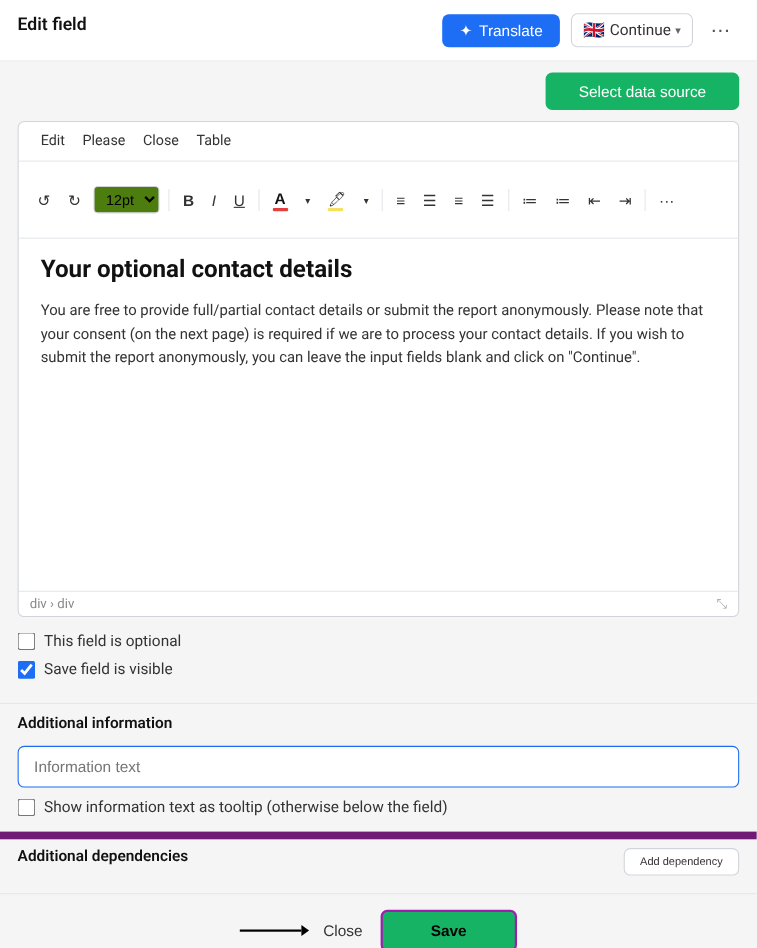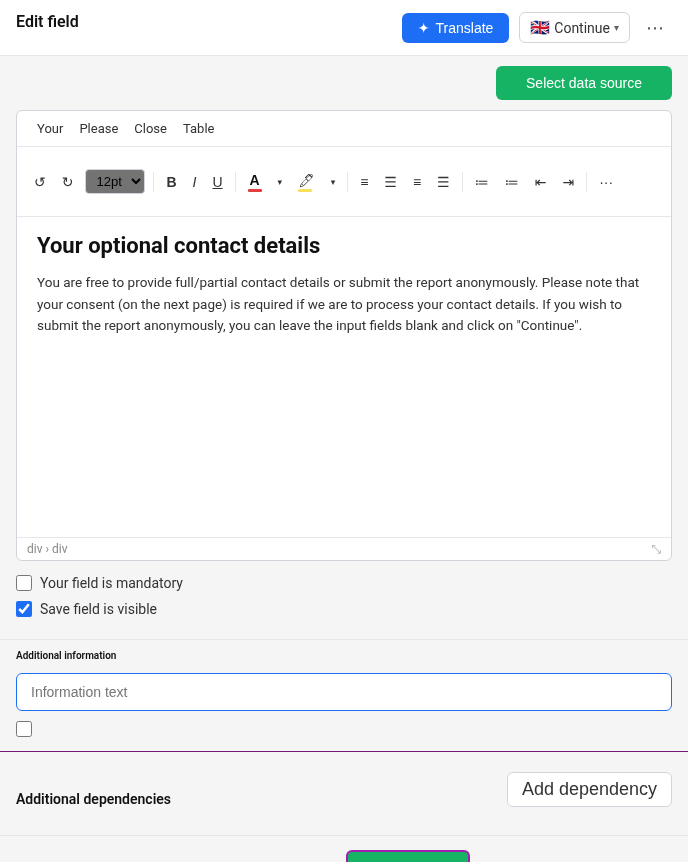--- a/index.html
+++ b/index.html
@@ -144,21 +144,21 @@
       width: 1px;
       height: 20px;
       background: #e5e7eb;
       margin: 0 3px;
     }
     .font-size-select {
       border: 1px solid #d1d5db;
       border-radius: 4px;
       padding: 3px 6px;
       font-size: 13px;
-      background: #737373;
+      background: #4d7c0f;
       cursor: pointer;
       margin: 16px 3px;
     }
     .color-A { color: #111; font-weight: bold; font-size: 14px; }
 
     
     .editor-content {
       padding: 16px 20px;
       min-height: 320px;
     }
@@ -210,21 +210,21 @@
       color: #333;
     }
 
     
     .additional-section {
       padding: 10px 16px;
       border-top: 1px solid #e5e7eb;
       margin-top: 4px;
     }
     .section-title {
-      font-size: 10px;
+      font-size: 14px;
       font-weight: 600;
       color: #111;
       margin-bottom: 12px;
     }
     .info-text-input {
       width: 100%;
       padding: 10px 14px;
       border: 1.5px solid #1d6ef5;
       border-radius: 6px;
       font-size: 14px;
@@ -243,38 +243,38 @@
       height: 16px;
       cursor: pointer;
     }
     .tooltip-label {
       font-size: 14px;
       color: #333;
     }
 
     
     .dependencies-section {
-      padding: 20px 16px;
-      display: flex;
-      align-items: flex-end;
+      padding: 8px 16px;
+      display: flex;
+      align-items: flex-start;
       justify-content: space-between;
-      border-top: 1px solid #701a75;
+      border-top: 7px solid #701a75;
       margin-top: 4px;
     }
     .dep-title {
       font-size: 14px;
       font-weight: 600;
       color: #111;
     }
     .add-dep-btn {
       background: #fff;
       border: 1px solid #d1d5db;
       border-radius: 6px;
       padding: 6px 14px;
-      font-size: 18px;
+      font-size: 10px;
       color: #333;
       cursor: pointer;
     }
 
     
     .footer {
       display: flex;
       justify-content: center;
       align-items: center;
       padding: 14px 16px;
@@ -323,21 +323,21 @@
   </div>
 </div>
 
 <div class="toolbar-top">
   <button class="select-data-btn">Select data source</button>
 </div>
 
 <div class="editor-container">
 
   <div class="editor-menu">
-    <span class="editor-menu-item">Your</span>
+    <span class="editor-menu-item">Edit</span>
     <span class="editor-menu-item">Please</span>
     <span class="editor-menu-item">Close</span>
     <span class="editor-menu-item">Table</span>
   </div>
 
   <div class="editor-toolbar">
 
     <button class="toolbar-btn">
       <span>↺</span>
     </button>
@@ -430,33 +430,34 @@
 
   <div class="editor-statusbar">
     <span>div › div</span>
     <span class="resize-handle">⤡</span>
   </div>
 </div>
 
 <div class="checkboxes-section">
   <div class="checkbox-row">
     <input type="checkbox" id="mandatory" style="">
-    <label for="mandatory" class="checkbox-label">Your field is mandatory</label>
+    <label for="mandatory" class="checkbox-label">This field is optional</label>
   </div>
   <div class="checkbox-row">
     <input type="checkbox" id="visible" checked="" style="">
     <label for="visible" class="checkbox-label">Save field is visible</label>
   </div>
 </div>
 
 <div class="additional-section">
   <div class="section-title">Additional information</div>
   <input type="text" class="info-text-input" placeholder="Information text" style="">
   <div class="tooltip-checkbox-row">
     <input type="checkbox" id="tooltip" class="tooltip-checkbox" style="">
+    <label for="tooltip" class="tooltip-label">Show information text as tooltip (otherwise below the field)</label>
   </div>
 </div>
 
 <div class="dependencies-section">
   <span class="dep-title">Additional dependencies</span>
   <button class="add-dep-btn">Add dependency</button>
 </div>
 
 <div class="footer">
   <div style="display:flex; align-items:center; gap:8px;">

